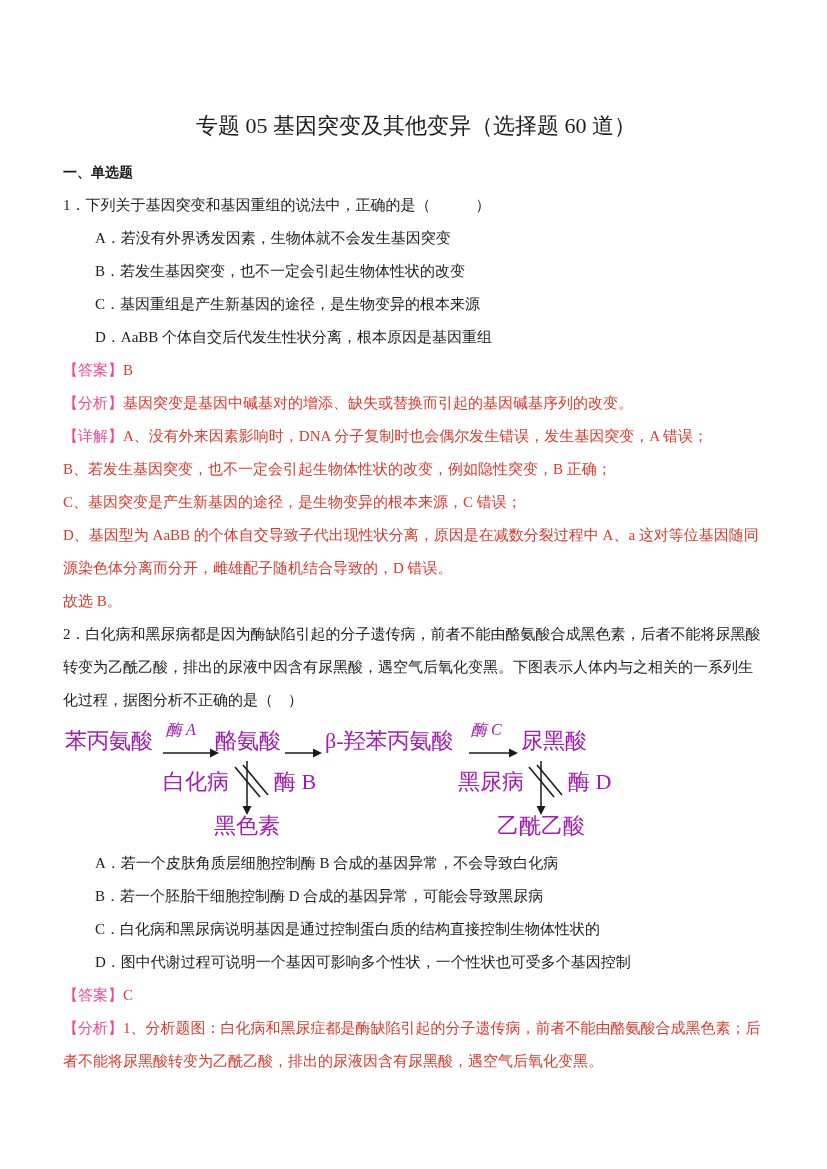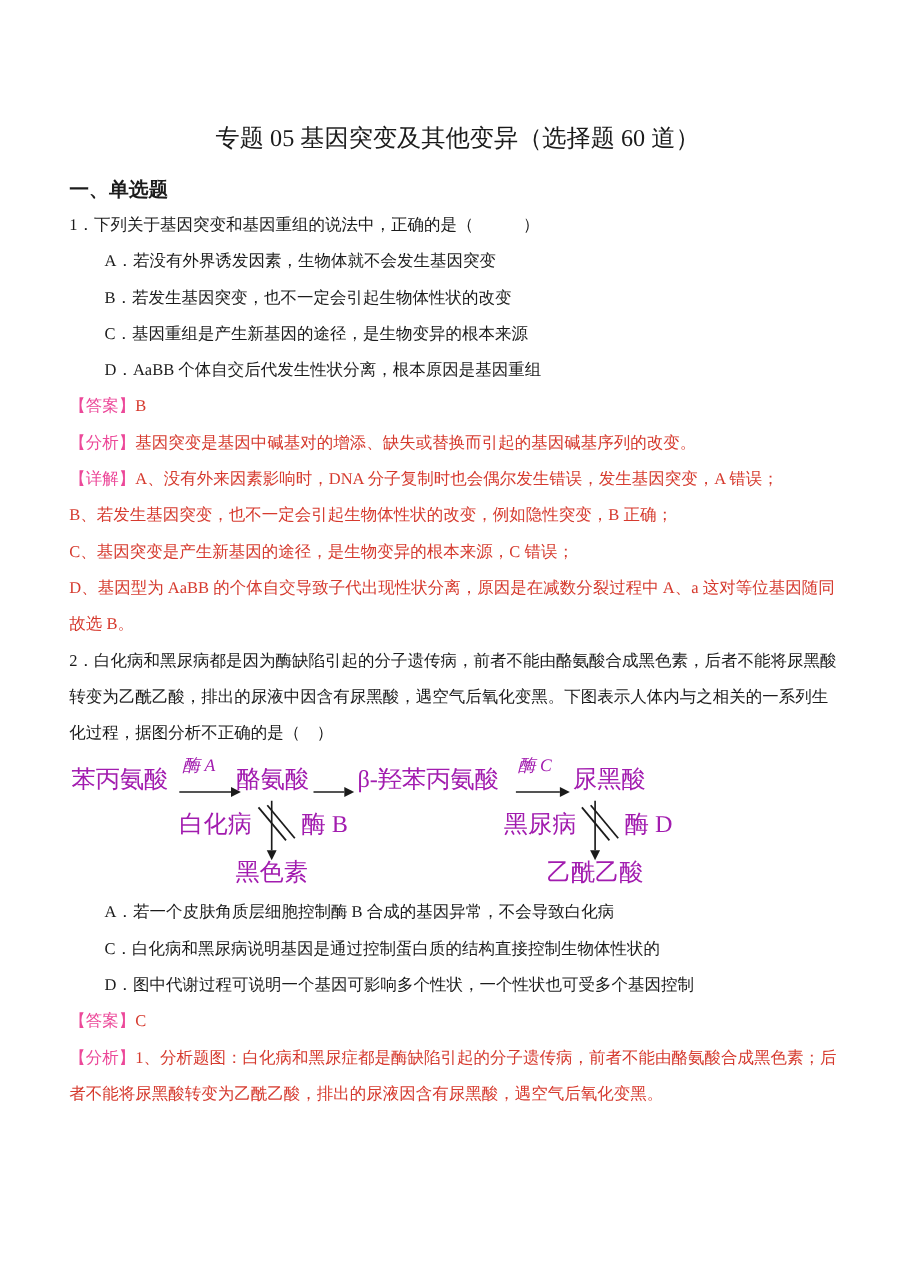--- a/index.html
+++ b/index.html
@@ -7,21 +7,21 @@
     width:827px;height:1169px;background:#ffffff;overflow:hidden;
     font-family:"Liberation Serif","DejaVu Serif",serif;
     color:#1b1b1b;
   }
   .page{padding:96px 58px 0 63px;}
   .title{
     font-size:22px;font-weight:normal;text-align:center;
     margin:14px 0 14px 0;line-height:32px;white-space:nowrap;
   }
   .line{font-size:15px;line-height:33px;white-space:nowrap;}
-  .section{font-weight:bold;font-family:"Liberation Sans","DejaVu Sans",sans-serif;font-size:18px;}
+  .section{font-weight:bold;font-family:"Liberation Sans","DejaVu Sans",sans-serif;font-size:14px;}
   .opt{padding-left:32px;}
   .lbl{color:#ec4899;}
   .red{color:#d63a2e;}
   
   .diagram{position:relative;width:565px;height:130px;margin:0;}
   .diagram svg{position:absolute;left:0;top:0;}
   .dnode,.denz,.denz-sm{position:absolute;white-space:nowrap;color:#a21caf;}
   .dnode,.denz{font-size:22px;line-height:24px;}
   .denz-sm{font-size:16px;line-height:18px;font-style:italic;}
 </style>
@@ -47,20 +47,21 @@
   <div class="line">
     <span class="lbl">【分析】</span><span class="red">基因突变是基因中碱基对的增添、缺失或替换而引起的基因碱基序列的改变。</span>
   </div>
 
   <div class="line">
     <span class="lbl">【详解】</span><span class="red">A、没有外来因素影响时，DNA 分子复制时也会偶尔发生错误，发生基因突变，A 错误；</span>
   </div>
   <div class="line red">B、若发生基因突变，也不一定会引起生物体性状的改变，例如隐性突变，B 正确；</div>
   <div class="line red">C、基因突变是产生新基因的途径，是生物变异的根本来源，C 错误；</div>
   <div class="line red">D、基因型为 AaBB 的个体自交导致子代出现性状分离，原因是在减数分裂过程中 A、a 这对等位基因随同</div>
+  <div class="line red">源染色体分离而分开，雌雄配子随机结合导致的，D 错误。</div>
   <div class="line red">故选 B。</div>
 
   <div class="line">2．白化病和黑尿病都是因为酶缺陷引起的分子遗传病，前者不能由酪氨酸合成黑色素，后者不能将尿黑酸</div>
   <div class="line">转变为乙酰乙酸，排出的尿液中因含有尿黑酸，遇空气后氧化变黑。下图表示人体内与之相关的一系列生</div>
   <div class="line">化过程，据图分析不正确的是（　）</div>
 
   <div class="diagram">
     <svg width="565" height="130" viewBox="0 0 565 130">
 
       <line x1="100" y1="36" x2="147" y2="36" stroke="#1b1b1b" stroke-width="1.5"></line>
@@ -90,20 +91,21 @@
     <span class="dnode" style="left:458px;top:12px">尿黑酸</span>
     <span class="dnode" style="left:100px;top:53px">白化病</span>
     <span class="denz" style="left:211px;top:53px">酶 B</span>
     <span class="dnode" style="left:395px;top:53px">黑尿病</span>
     <span class="denz" style="left:505px;top:53px">酶 D</span>
     <span class="dnode" style="left:151px;top:97px">黑色素</span>
     <span class="dnode" style="left:434px;top:97px">乙酰乙酸</span>
   </div>
 
   <div class="line opt">A．若一个皮肤角质层细胞控制酶 B 合成的基因异常，不会导致白化病</div>
+  <div class="line opt">B．若一个胚胎干细胞控制酶 D 合成的基因异常，可能会导致黑尿病</div>
   <div class="line opt">C．白化病和黑尿病说明基因是通过控制蛋白质的结构直接控制生物体性状的</div>
   <div class="line opt">D．图中代谢过程可说明一个基因可影响多个性状，一个性状也可受多个基因控制</div>
 
   <div class="line">
     <span class="lbl">【答案】</span><span class="red">C</span>
   </div>
 
   <div class="line">
     <span class="lbl">【分析】</span><span class="red">1、分析题图：白化病和黑尿症都是酶缺陷引起的分子遗传病，前者不能由酪氨酸合成黑色素；后</span>
   </div>

